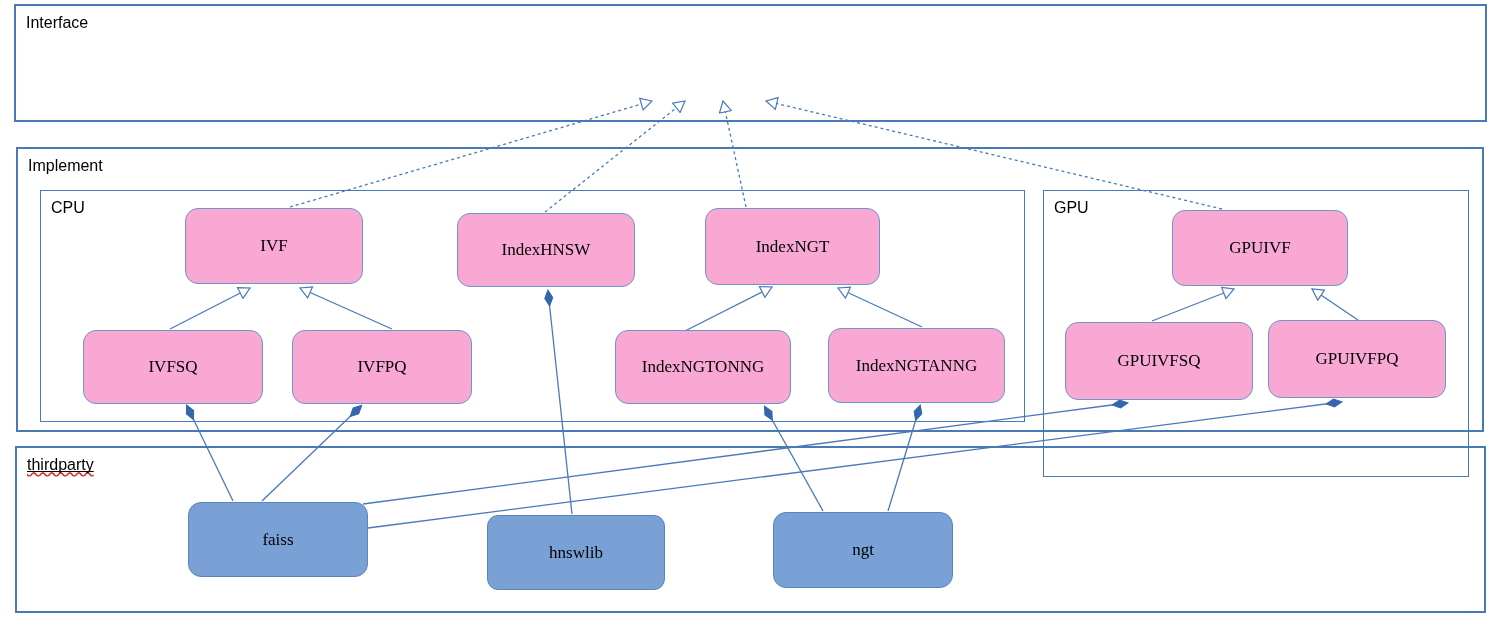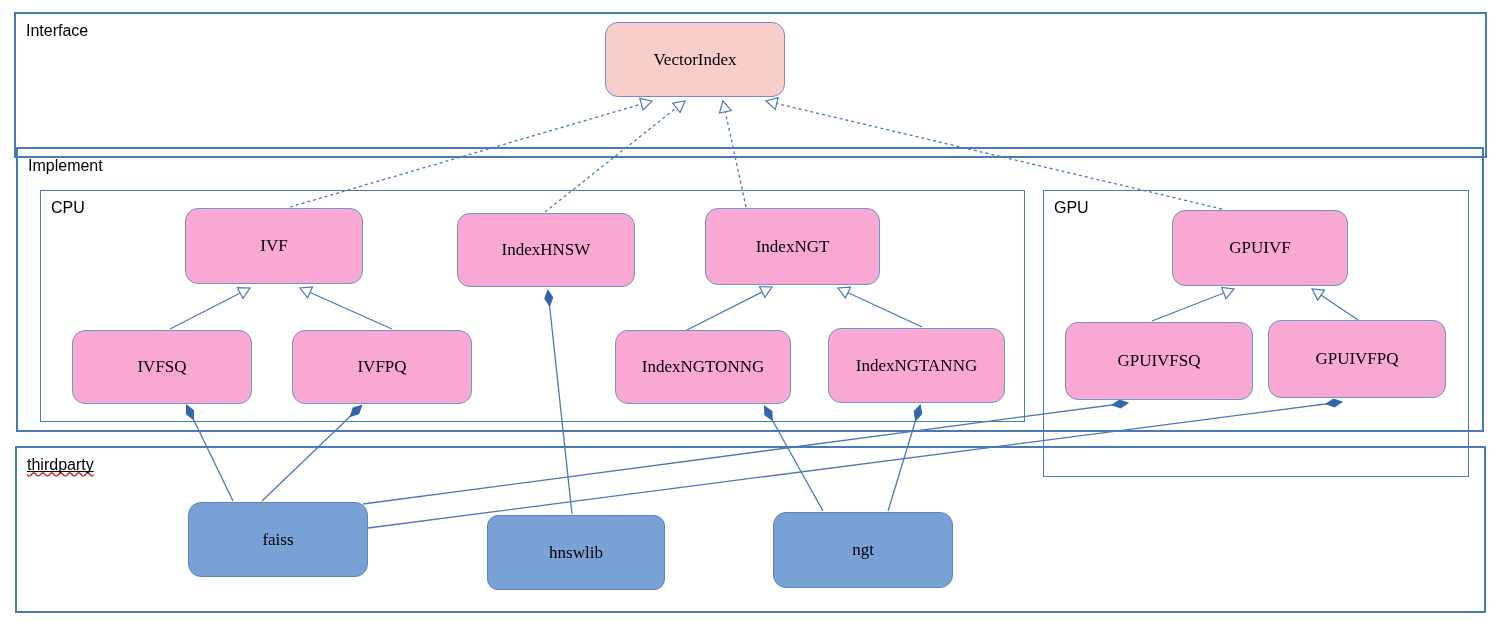--- a/index.html
+++ b/index.html
@@ -51,21 +51,21 @@
   }
   .node.green{background:#f9a8d4;border:1.5px solid #6b96c9;}
   .node.blue{background:#7aa1d6;border:1.5px solid #5c84b8;}
   .node.pink{background:#f8cecb;border:1.5px solid #7b89c0;}
 </style>
 </head>
 <body>
 
 <div class="stage">
 
-  <div class="group" style="left:14px;top:12px;width:1473px;height:146px;padding-left:32px;">
+  <div class="group" style="left:14px;top:4px;width:1473px;height:118px;padding-left:32px;">
     <span class="group-label">Interface</span>
   </div>
 
   <div class="group" style="left:16px;top:147px;width:1468px;height:285px;">
     <span class="group-label">Implement</span>
   </div>
 
   <div class="group inner-group" style="left:40px;top:190px;width:985px;height:232px;">
     <span class="group-label">CPU</span>
   </div>
@@ -102,37 +102,34 @@
 
     <line class="edge" x1="233" y1="501" x2="187" y2="406" marker-end="url(#mDia)"></line>
     <line class="edge" x1="262" y1="501" x2="361" y2="406" marker-end="url(#mDia)"></line>
     <line class="edge" x1="572" y1="514" x2="548" y2="291" marker-end="url(#mDia)"></line>
     <line class="edge" x1="823" y1="511" x2="765" y2="407" marker-end="url(#mDia)"></line>
     <line class="edge" x1="888" y1="511" x2="920" y2="406" marker-end="url(#mDia)"></line>
     <line class="edge" x1="363" y1="504" x2="1127" y2="403" marker-end="url(#mDia)"></line>
     <line class="edge" x1="368" y1="528" x2="1341" y2="402" marker-end="url(#mDia)"></line>
   </svg>
 
-  <div class="node pink" style="left:605px;top:22px;width:180px;height:75px;">
-    <span>VectorIndex</span>
-  </div>
 
   <div class="node green" style="left:185px;top:208px;width:178px;height:76px;">
     <span>IVF</span>
   </div>
 
   <div class="node green" style="left:457px;top:213px;width:178px;height:74px;">
     <span>IndexHNSW</span>
   </div>
 
   <div class="node green" style="left:705px;top:208px;width:175px;height:77px;">
     <span>IndexNGT</span>
   </div>
 
-  <div class="node green" style="left:72px;top:330px;width:180px;height:74px;">
+  <div class="node green" style="left:83px;top:330px;width:180px;height:74px;">
     <span>IVFSQ</span>
   </div>
 
   <div class="node green" style="left:292px;top:330px;width:180px;height:74px;">
     <span>IVFPQ</span>
   </div>
 
   <div class="node green" style="left:615px;top:330px;width:176px;height:74px;">
     <span>IndexNGTONNG</span>
   </div>

